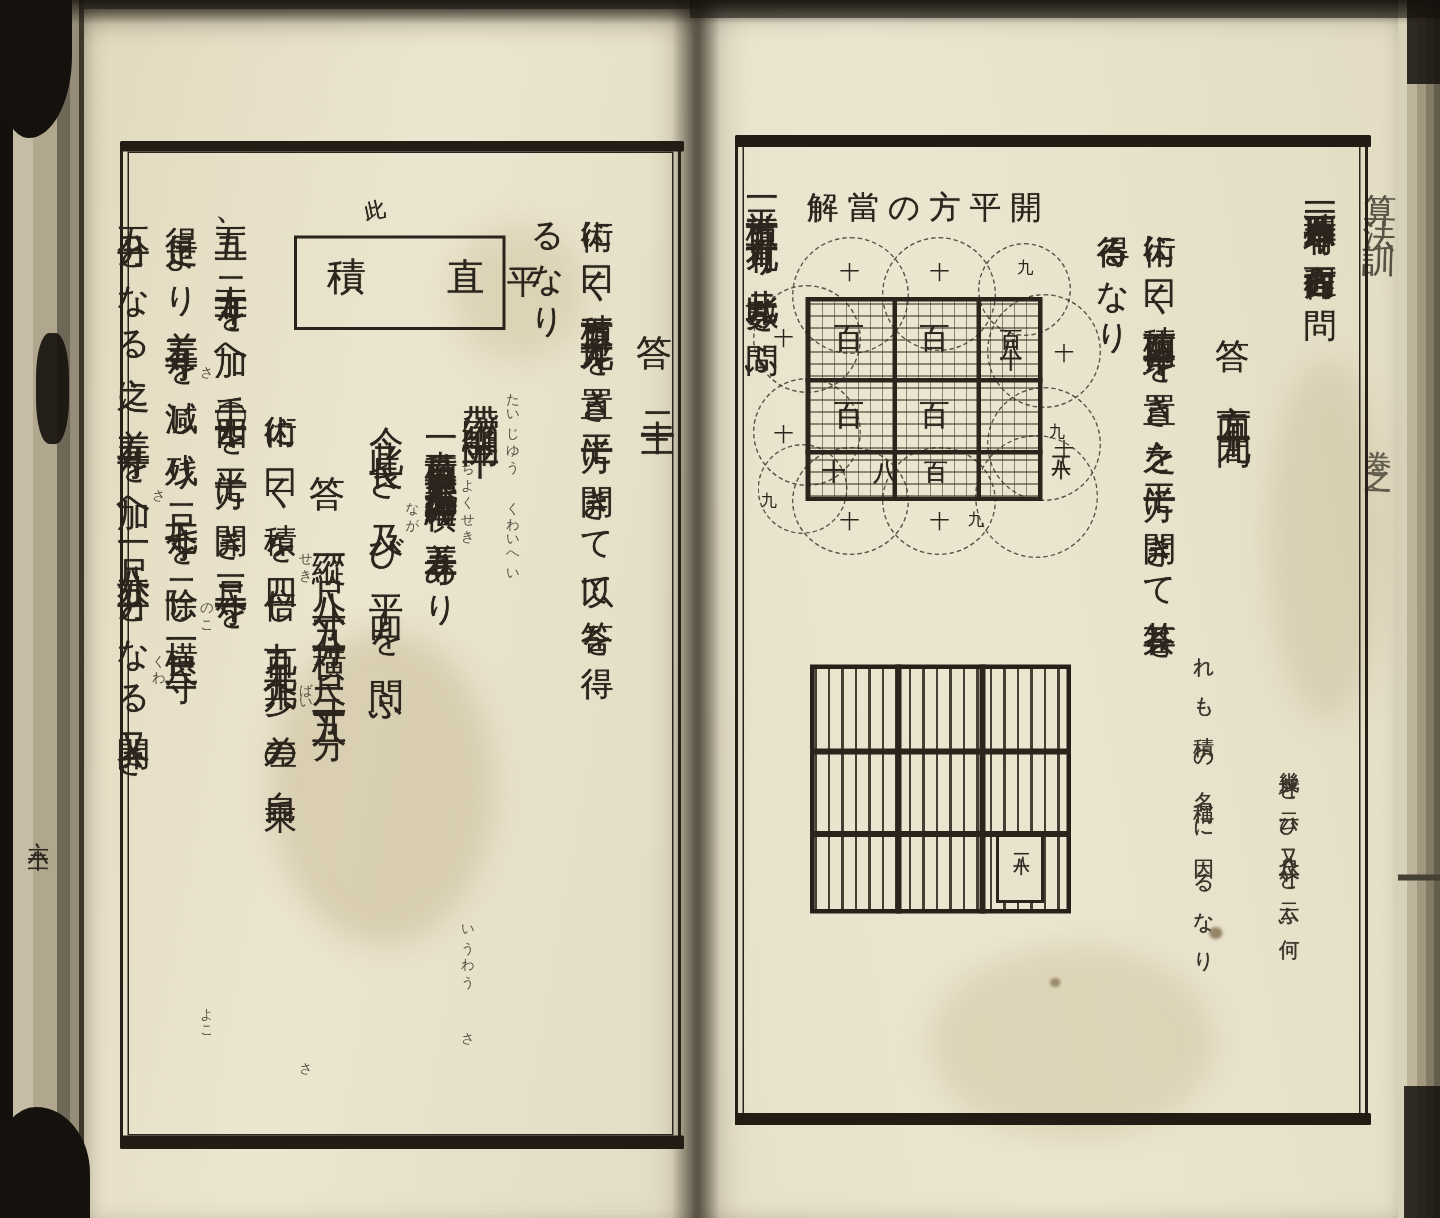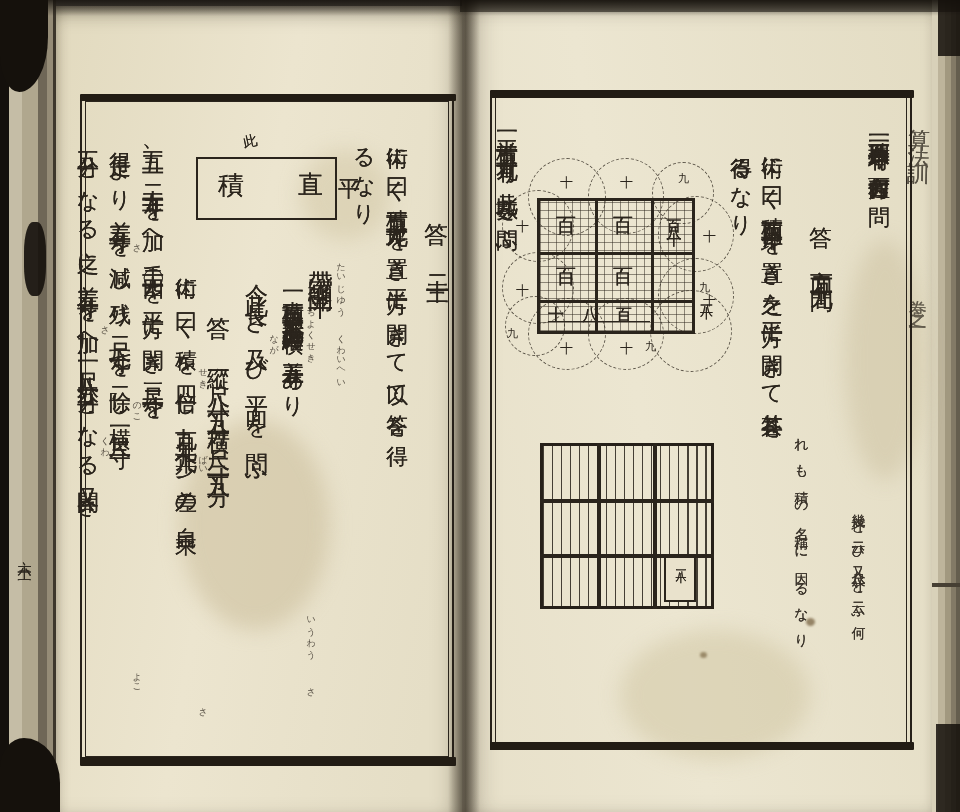--- a/index.html
+++ b/index.html
@@ -78,20 +78,21 @@
 
   <div class="vt" style="left:868px;top:124px;font-size:22px;letter-spacing:1px;">一積八百四十一坪有り方面何程と問</div>
   <div class="vt note" style="left:852px;top:503px;font-size:14px;letter-spacing:4px;">幾坪と云ひ又八尺寸と云ふ何</div>
   <div class="vt" style="left:809px;top:208px;font-size:23px;">答</div>
   <div class="vt" style="left:810px;top:252px;font-size:23px;letter-spacing:4px;">方面二十九間</div>
   <div class="vt note" style="left:795px;top:428px;font-size:14px;letter-spacing:10px;">れも積の名稱に因るなり</div>
   <div class="vt" style="left:761px;top:140px;font-size:22px;letter-spacing:2.5px;">術に曰く積八百四十一坪を置き之を平方に開きて其答を</div>
   <div class="vt" style="left:730px;top:140px;font-size:22px;letter-spacing:3px;">得るなり</div>
   <div class="vt" style="left:496px;top:120px;font-size:22px;letter-spacing:3px;">一平積五百二十九有り此元數を問ふ</div>
 
+  <div class="ht" style="left:538px;top:128px;width:158px;font-size:21px;letter-spacing:6px;text-align:center;">解當の方平開</div>
 
   <div class="bubble" style="left:528px;top:158px;width:78px;height:78px;"></div>
   <div class="bubble" style="left:588px;top:158px;width:76px;height:76px;"></div>
   <div class="bubble" style="left:652px;top:162px;width:62px;height:62px;"></div>
   <div class="bubble" style="left:502px;top:190px;width:72px;height:72px;"></div>
   <div class="bubble" style="left:502px;top:252px;width:72px;height:72px;"></div>
   <div class="bubble" style="left:505px;top:296px;width:60px;height:60px;"></div>
   <div class="bubble" style="left:658px;top:196px;width:76px;height:76px;"></div>
   <div class="bubble" style="left:658px;top:258px;width:76px;height:76px;"></div>
   <div class="bubble" style="left:528px;top:298px;width:78px;height:72px;"></div>
@@ -115,21 +116,21 @@
   <div class="div" style="left:595px;top:198px;width:3px;height:136px;"></div>
   <div class="div" style="left:651px;top:198px;width:3px;height:136px;"></div>
   <div class="div" style="left:537px;top:252px;width:158px;height:3px;"></div>
   <div class="div" style="left:537px;top:300px;width:158px;height:3px;"></div>
 
   <div class="ht" style="left:556px;top:215px;font-size:20px;">百</div>
   <div class="ht" style="left:613px;top:215px;font-size:20px;">百</div>
   <div class="ht" style="left:556px;top:266px;font-size:20px;">百</div>
   <div class="ht" style="left:613px;top:266px;font-size:20px;">百</div>
   <div class="vt" style="left:666px;top:208px;font-size:15px;letter-spacing:6px;">百八十</div>
-  <div class="ht" style="left:548px;top:307px;font-size:16px;letter-spacing:18px;text-decoration:underline;">十八百</div>
+  <div class="ht" style="left:548px;top:307px;font-size:16px;letter-spacing:18px;">十八百</div>
   <div class="vt" style="left:700px;top:294px;font-size:13px;letter-spacing:2px;">八十一</div>
 
   <div class="grid2"></div>
   <div class="div" style="left:597px;top:443px;width:4px;height:166px;"></div>
   <div class="div" style="left:653px;top:443px;width:4px;height:166px;"></div>
   <div class="div" style="left:540px;top:499px;width:174px;height:4px;"></div>
   <div class="div" style="left:540px;top:554px;width:174px;height:4px;"></div>
   <div class="abs" style="left:664px;top:556px;width:32px;height:46px;background:var(--paper);border:2px solid #2a241c;">
     <div class="vt" style="left:9px;top:4px;font-size:11px;letter-spacing:1px;">八十一</div>
   </div>

